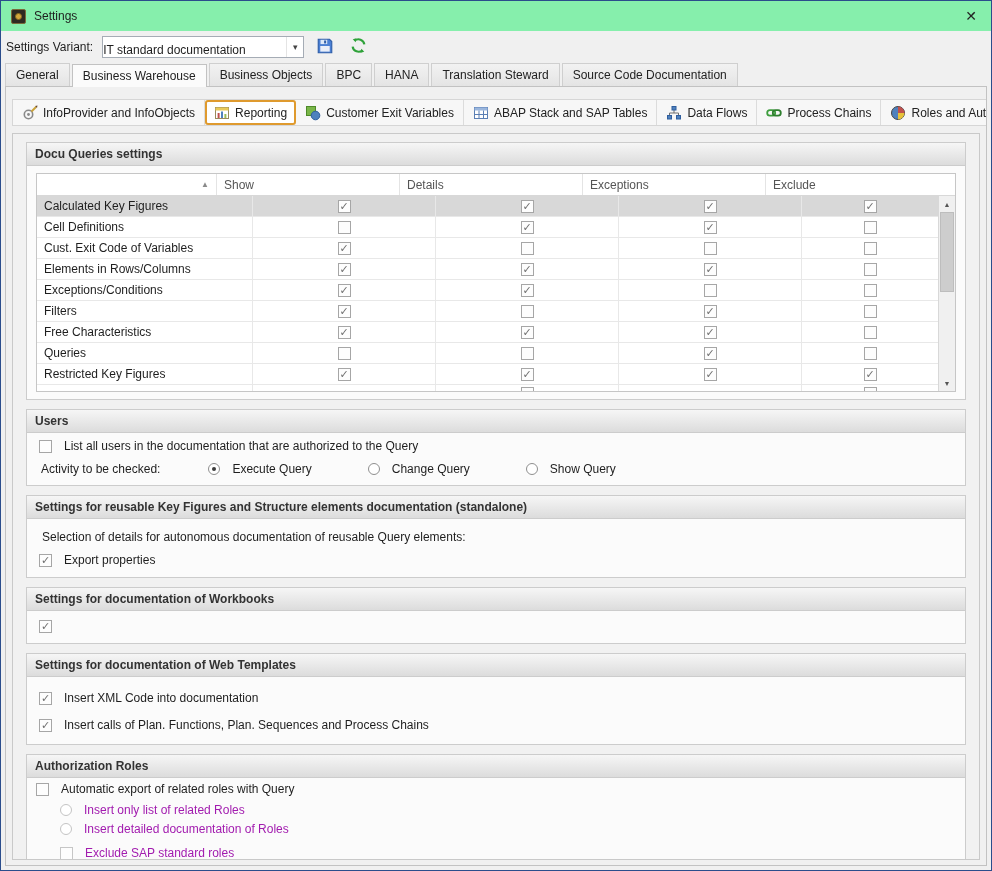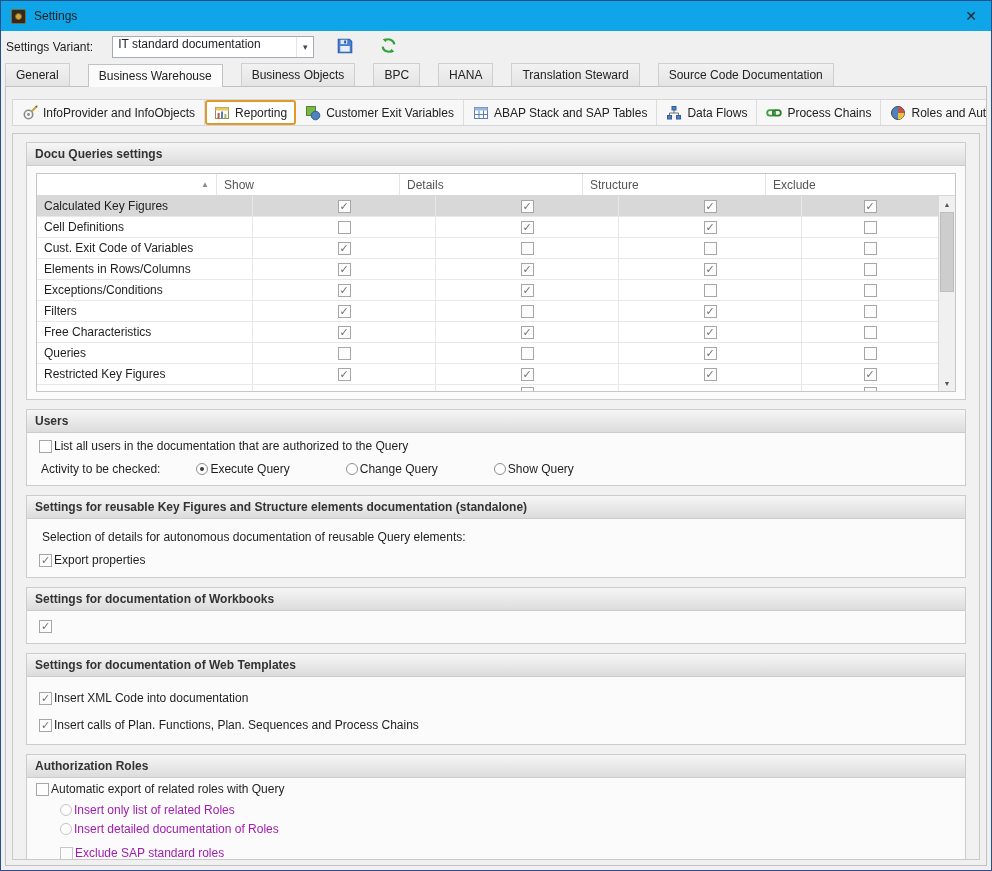--- a/index.html
+++ b/index.html
@@ -1,28 +1,28 @@
 <!DOCTYPE html>
 <html><head>
 <meta charset="utf-8">
 <style>
 *{box-sizing:border-box;margin:0;padding:0}
 body{font-family:"Liberation Sans","DejaVu Sans",sans-serif;font-size:12px;color:#1e1e1e;background:#dcdcdc}
 .window{width:992px;height:871px;background:#f0f0f0;border:1px solid #2b4d8c;display:flex;flex-direction:column;overflow:hidden}
-.titlebar{height:30px;flex:0 0 auto;display:flex;align-items:center;padding:0 10px;background:#0ea5e9}
+.titlebar{height:30px;flex:0 0 auto;display:flex;align-items:center;padding:0 10px;background:#86efac}
 .app-icon{width:15px;height:15px;border:1px solid #7a6a3a;background:#2f2a22;border-radius:2px;position:relative;flex:0 0 auto}
 .app-icon::after{content:"";position:absolute;inset:3px;border-radius:50%;background:#d4a73c;border:1px solid #8a6a20}
 .title{margin-left:8px}
 .close-btn{margin-left:auto;width:34px;text-align:right;font-size:14px;color:#222;cursor:default;padding-right:4px}
-.variant-row{height:32px;flex:0 0 auto;display:flex;align-items:center;gap:19px;padding:0 5px}
-.combo{width:202px;height:22px;background:#fff;border:1px solid #a5acb5;display:flex;align-items:flex-start;padding-left:5px}
+.variant-row{height:32px;flex:0 0 auto;display:flex;align-items:center;gap:9px;padding:0 5px}
+.combo{width:202px;height:22px;background:#fff;border:1px solid #a5acb5;display:flex;align-items:flex-end;}
 .combo-arrow{margin-left:auto;font-size:9px;color:#444;width:17px;align-self:stretch;display:flex;align-items:center;justify-content:center;border-left:1px solid #e4e4e4}
 .tool-btn{width:24px;height:24px;border:none;background:transparent;display:flex;align-items:center;justify-content:center;padding:0}
 .tabs{display:flex;align-items:flex-end;padding:0 4px;flex:0 0 auto;height:23px}
-.tab{height:21px;display:flex;align-items:center;padding:11px 10px;background:linear-gradient(#f2f2f2,#e4e4e4);border:1px solid #cfcfcf;border-bottom:none;margin-right:18px;position:relative;z-index:1;color:#222;white-space:nowrap}
+.tab{height:21px;display:flex;align-items:center;padding:11px 10px;background:linear-gradient(#f2f2f2,#e4e4e4);border:1px solid #cfcfcf;border-bottom:none;margin-right:2px;position:relative;z-index:1;color:#222;white-space:nowrap}
 .tab.active{height:23px;background:#fbfbfb;z-index:3;margin-bottom:-1px;border-color:#c2c2c2}
 .tab-content{flex:1;margin:0 4px 4px;border:1px solid #c2c2c2;background:#f0f0f0;display:flex;flex-direction:column;padding:10px 4px 5px;overflow:hidden;position:relative;z-index:2}
 .subtabs{display:inline-flex;align-self:flex-start;align-items:stretch;height:27px;border:1px solid #d6d6d6;background:#f7f7f7;margin:2px 0 7px 2px}
 .subtab{display:flex;align-items:center;gap:5px;padding:0 9px;border-right:1px solid #dcdcdc;white-space:nowrap;color:#222}
 .subtab:last-child{border-right:none}
 .subtab.selected{border:2px solid #df9a2e;border-radius:3px;background:#fff;padding:0 7px}
 .subtab-icon{display:flex;align-items:center}
 .main-panel{flex:1;border:1px solid #c9c9c9;background:#f1f1f1;margin:0 2px;padding:8px 13px;display:flex;flex-direction:column;gap:9px;overflow:hidden}
 .group{border:1px solid #ccc;background:#fbfbfb;flex:0 0 auto}
 .group-header{padding:4px 8px;font-weight:bold;color:#333;background:linear-gradient(#f6f6f6,#dcdcdc);border-bottom:1px solid #ccc}
@@ -45,26 +45,26 @@
 .tr.partial .cb{margin-top:2px}
 .scrollbar{position:absolute;top:22px;right:0;bottom:0;width:17px;background:#f0f0f0;border-left:1px solid #d8d8d8}
 .sb-btn{height:16px;display:flex;align-items:center;justify-content:center;font-size:7px;color:#555}
 .sb-btn.bottom{position:absolute;bottom:0;left:0;right:0}
 .sb-thumb{position:absolute;top:16px;left:1px;right:1px;height:80px;background:#cdcdcd;border:1px solid #bdbdbd}
 .cb{width:13px;height:13px;flex:0 0 auto;border:1px solid #a6a6a6;background:#fdfdfd;color:#6f6f6f;font-size:11px;line-height:11px;display:inline-flex;align-items:center;justify-content:center}
 .cb.disabled{border-color:#c6c6c6;color:#b0b0b0}
 .radio{width:12px;height:12px;flex:0 0 auto;border:1px solid #8f8f8f;border-radius:50%;background:#fff;position:relative;display:inline-block}
 .radio.selected::after{content:"";position:absolute;inset:3px;background:#3c3c3c;border-radius:50%}
 .radio.disabled{border-color:#c4c4c4}
-.opt{display:flex;align-items:center;gap:2px}
+.opt{display:flex;align-items:center;gap:12px}
 .lbl{white-space:nowrap}
 .opt.disabled .lbl{color:#a21caf}
 .users-body{padding:6px 9px 9px 12px}
 .activity-row{display:flex;align-items:center;margin-top:9px;padding-left:2px}
-.activity-label{margin-right:36px}
+.activity-label{margin-right:48px}
 .radio-group{display:inline-flex;gap:56px}
 .desc{margin:3px 0 9px 3px}
 .reusable-body{padding:8px 9px 10px 12px}
 .wb-body{padding:9px 9px 10px 12px}
 .wt-body{padding:14px 9px 12px 12px;display:flex;flex-direction:column;gap:13px}
 .auth-body{padding:4px 9px 8px 9px}
 .auth-sub{margin:7px 0 0 24px;display:flex;flex-direction:column;gap:5px}
 .auth-sub .cb-opt{margin-top:5px}
 </style>
 </head>
@@ -193,21 +193,21 @@
       <section class="group">
         <div class="group-header">Docu Queries settings</div>
         <div class="group-body">
           <div class="tbl">
             <div class="tbl-head" id="tbl-head">
                 <div class="th name">
                   <span class="sort">▲</span>
                 </div>
                 <div class="th c">Show</div>
                 <div class="th c">Details</div>
-                <div class="th c">Structure</div>
+                <div class="th c">Exceptions</div>
                 <div class="th c last">Exclude</div>
               </div>
             <div id="tbl-rows">
                 <div class="tr selected">
                   <div class="td name">Calculated Key Figures</div>
                   <div class="td c">
                     <span class="cb checked">✓</span>
                   </div>
                   <div class="td c">
                     <span class="cb checked">✓</span>

